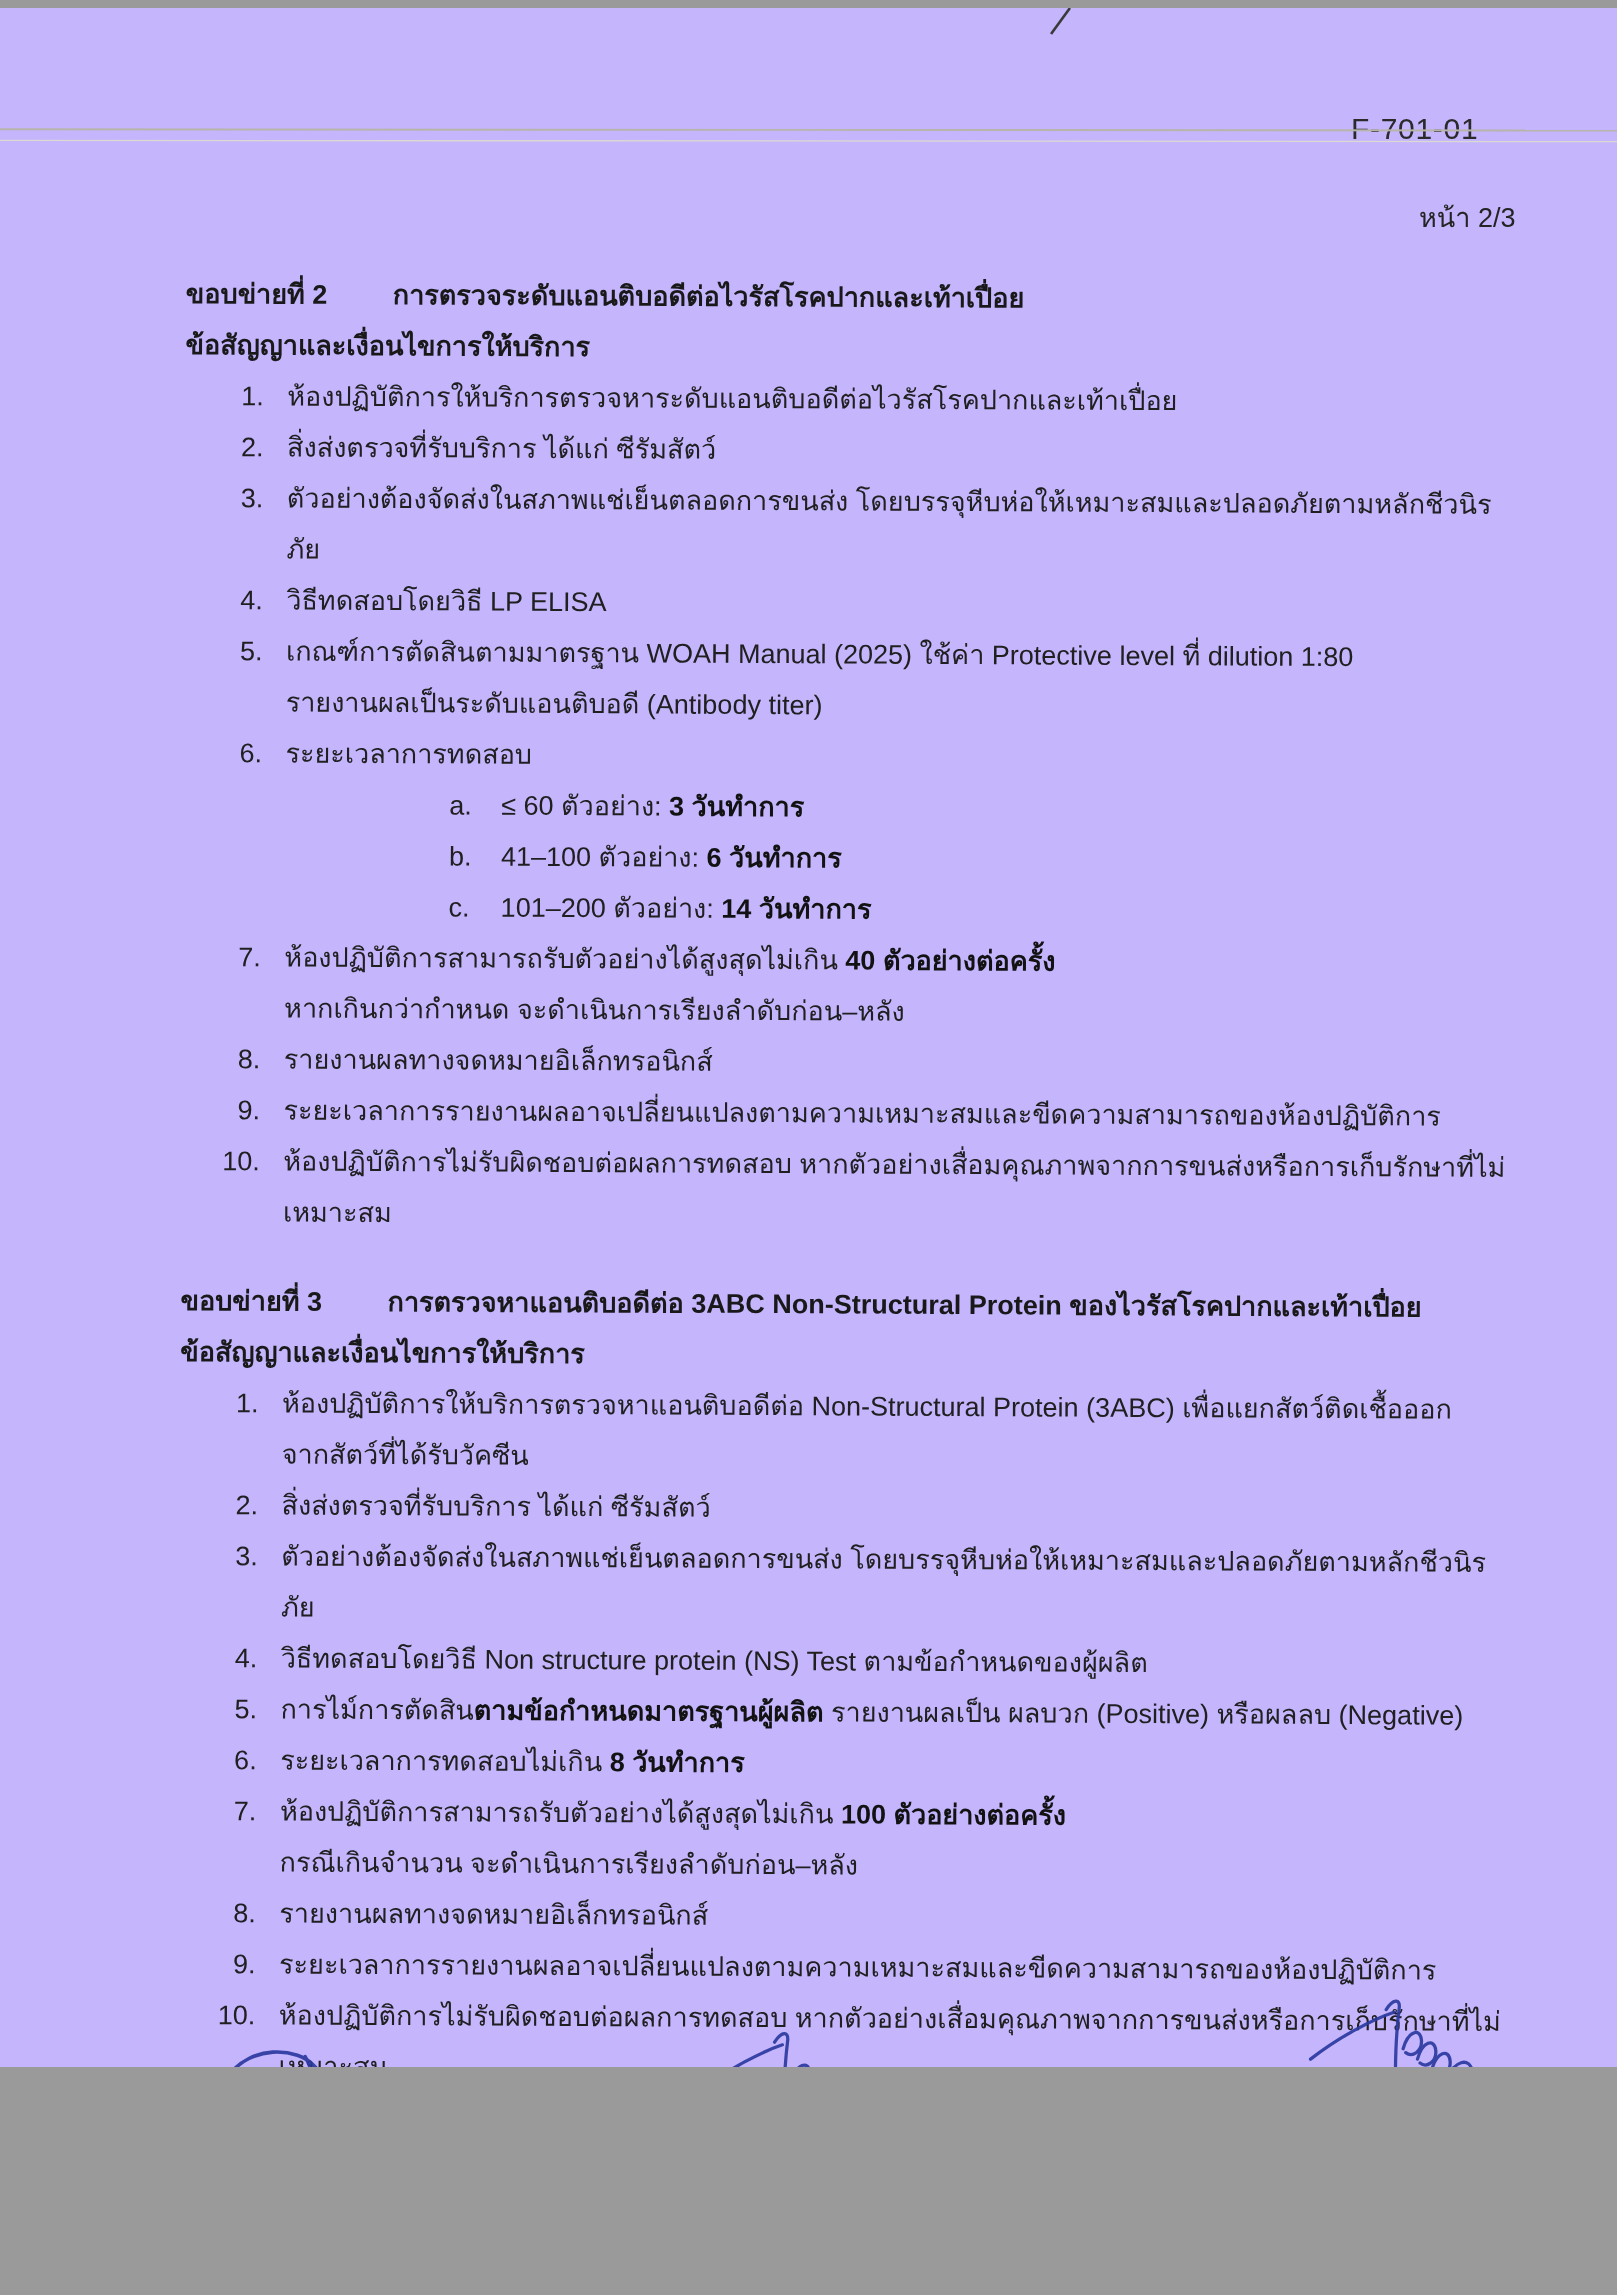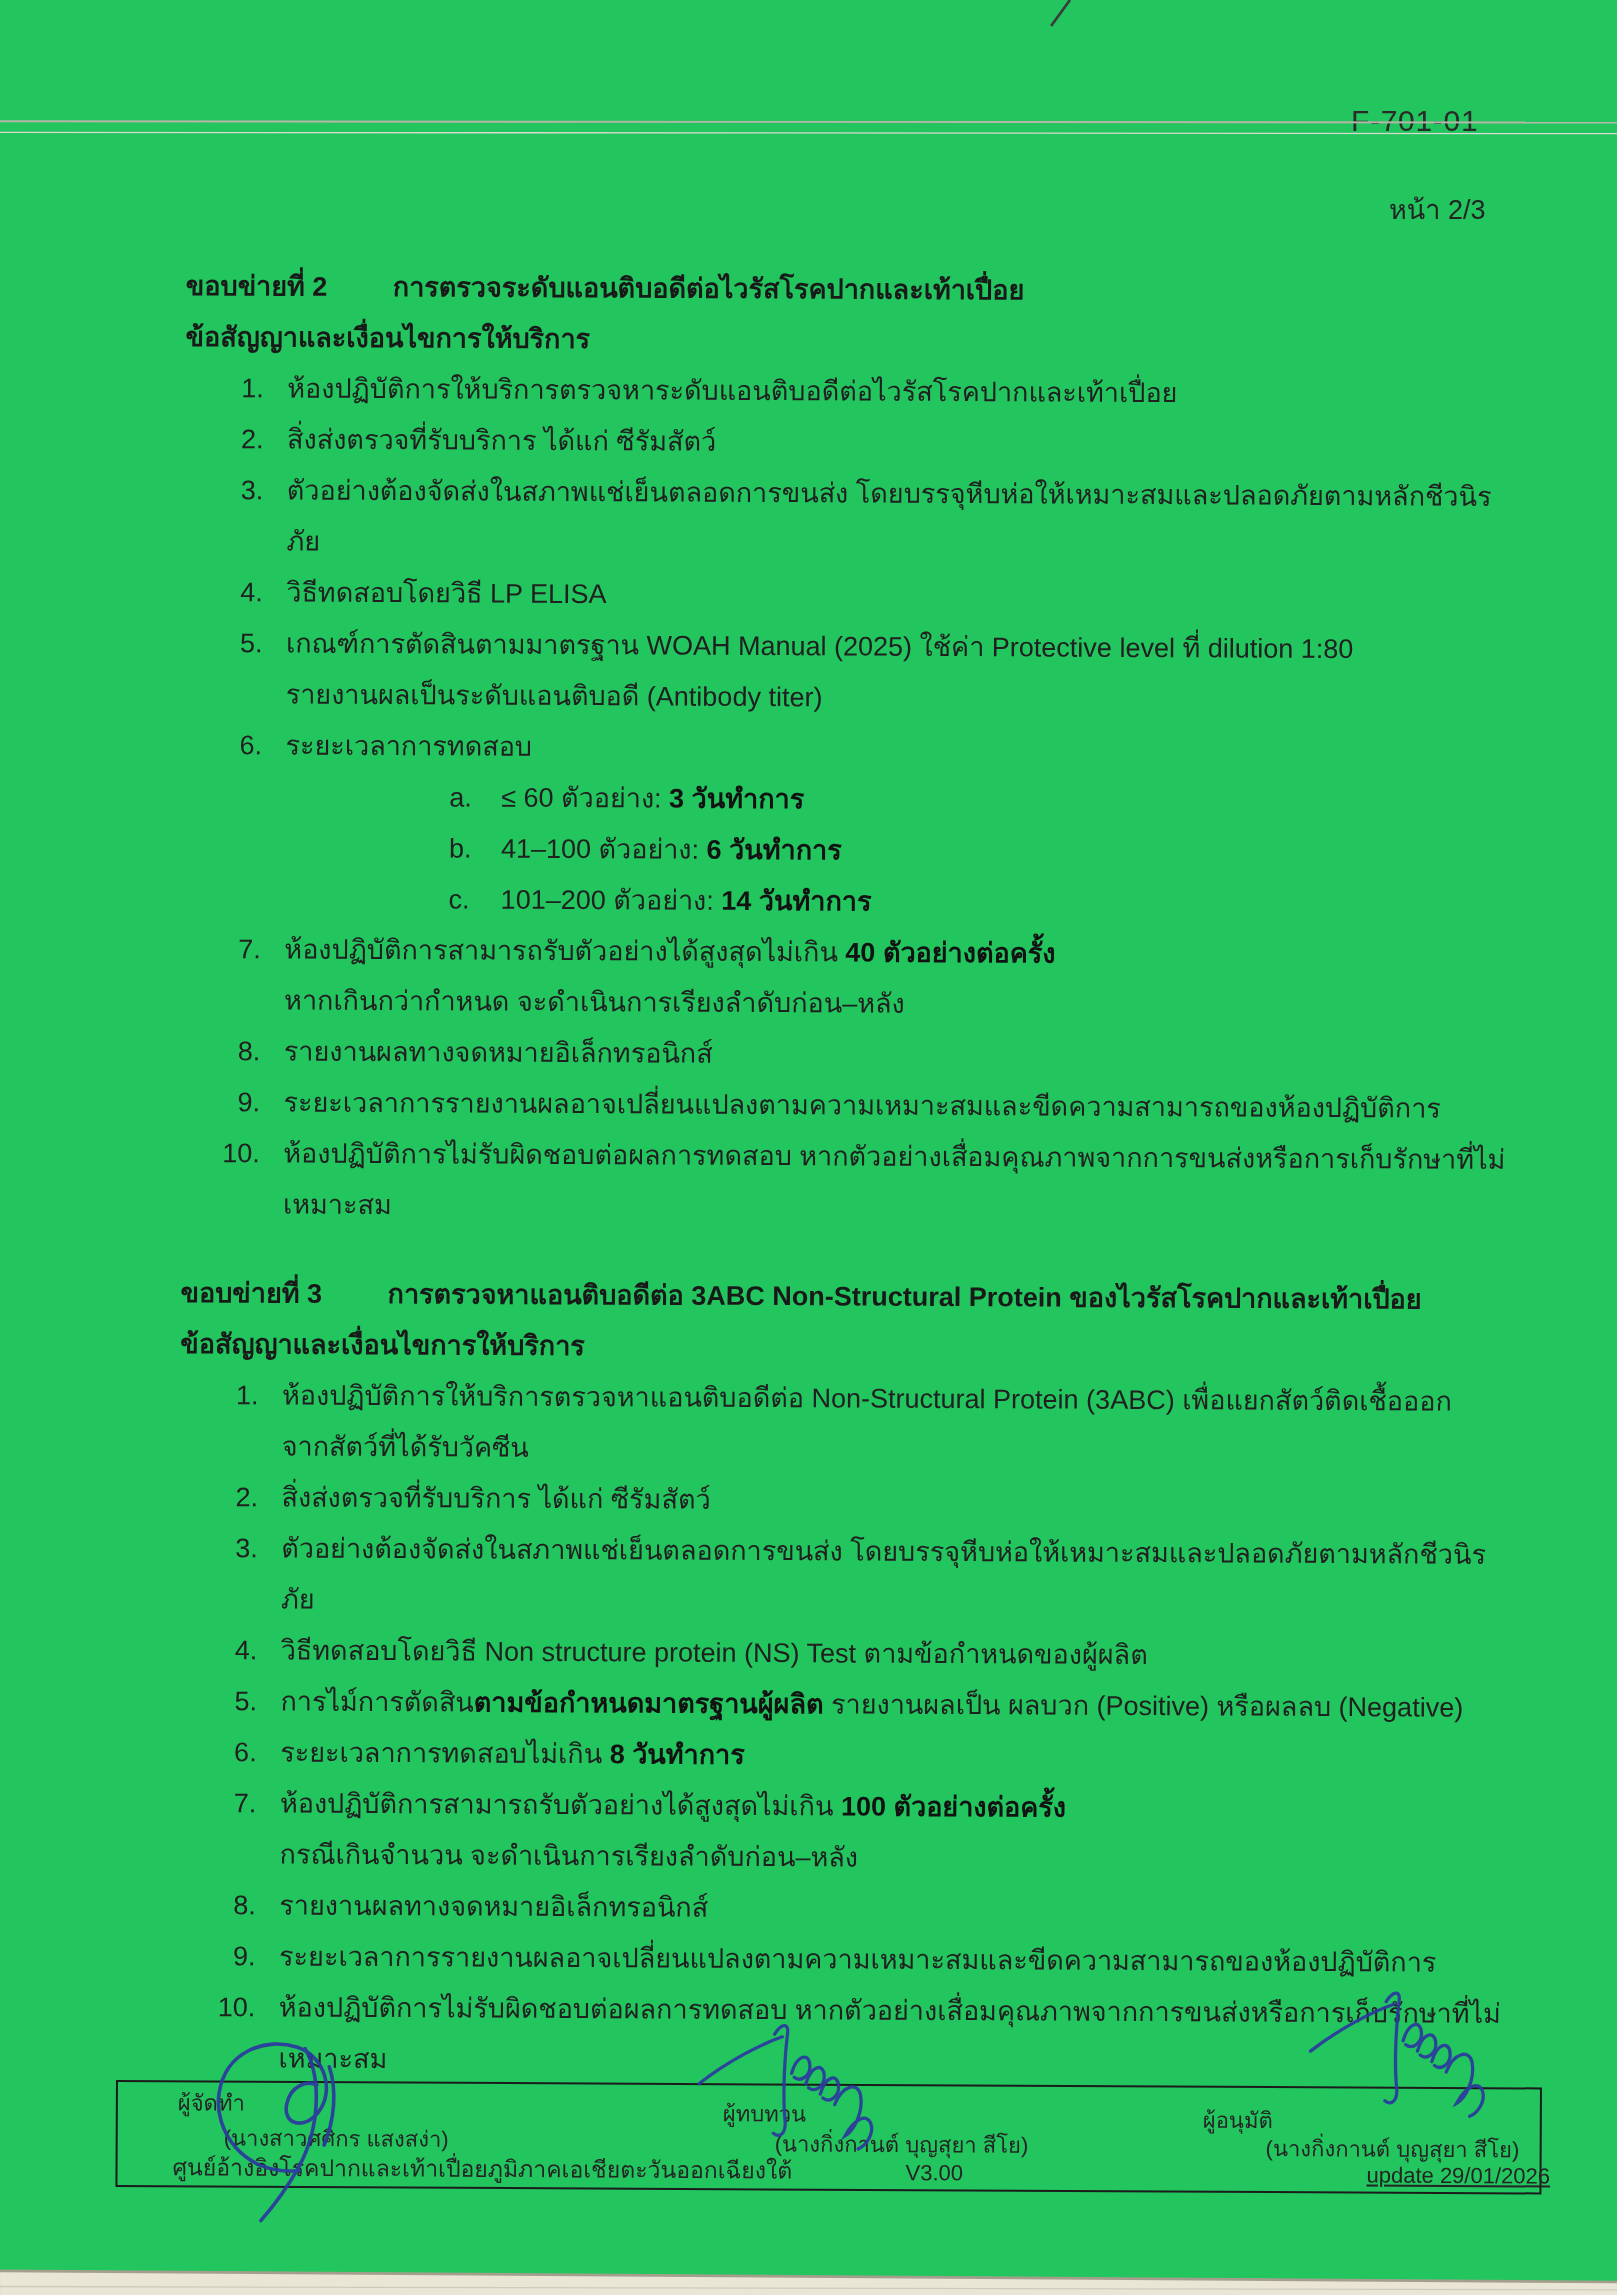--- a/index.html
+++ b/index.html
@@ -1,23 +1,23 @@
 <!DOCTYPE html>
 <html lang="th" style="font-size:10.4px"><head>
 <meta charset="utf-8">
 <style>
   html,body{margin:0;padding:0;background:#9a9a9a;}
   .page{
-    position:relative;width:1617px;height:2295px;margin:0 auto;
-    background:#22c55e;overflow:hidden;
+    position:relative;width:1617px;height:2059px;margin:8px auto;
+    background:#c4b5fd;overflow:hidden;
     font-family:"Liberation Sans",sans-serif;color:#202020;
   }
   
   .form-code{position:absolute;left:1351px;top:104px;font-size:30px;color:#2a2a2a;letter-spacing:0.7px;}
-  .page-label{position:absolute;left:1389px;top:188px;font-size:27px;color:#242424;text-align:right;}
+  .page-label{position:absolute;left:1419px;top:188px;font-size:27px;color:#242424;text-align:right;}
   
   .content{
     position:absolute;left:186px;top:261px;width:1311px;
     font-size:27px;line-height:51px;
     transform:rotate(.3deg);transform-origin:0 0;
   }
   .sec-head{display:flex;font-weight:700;color:#191919;}
   .sec-label{flex:none;width:207px;}
   .sec-title{flex:1;min-width:0;white-space:nowrap;}
   .subhead{font-weight:700;color:#191919;}

